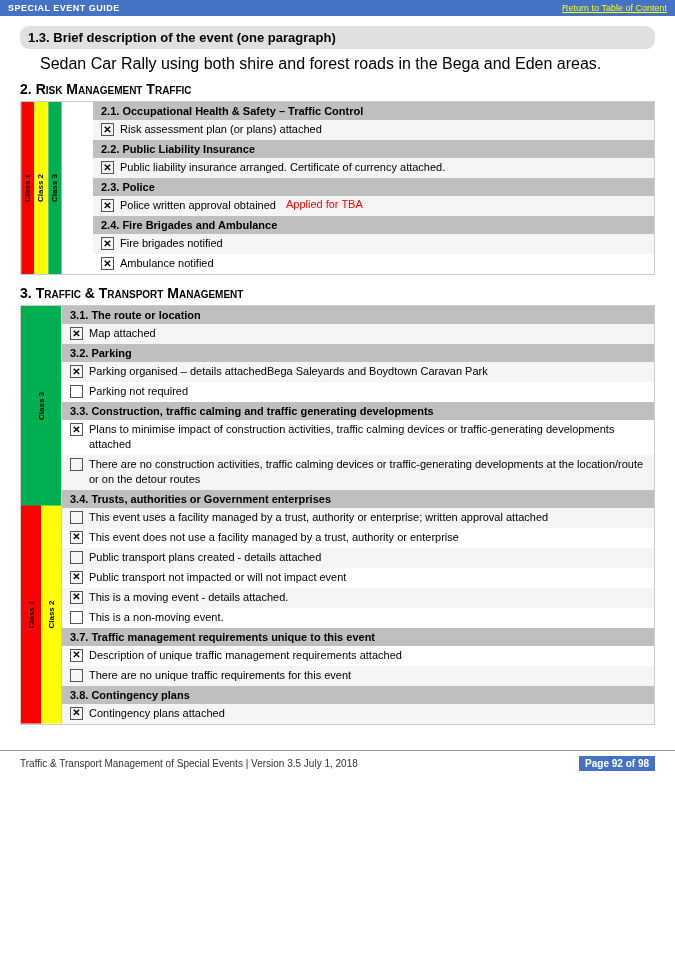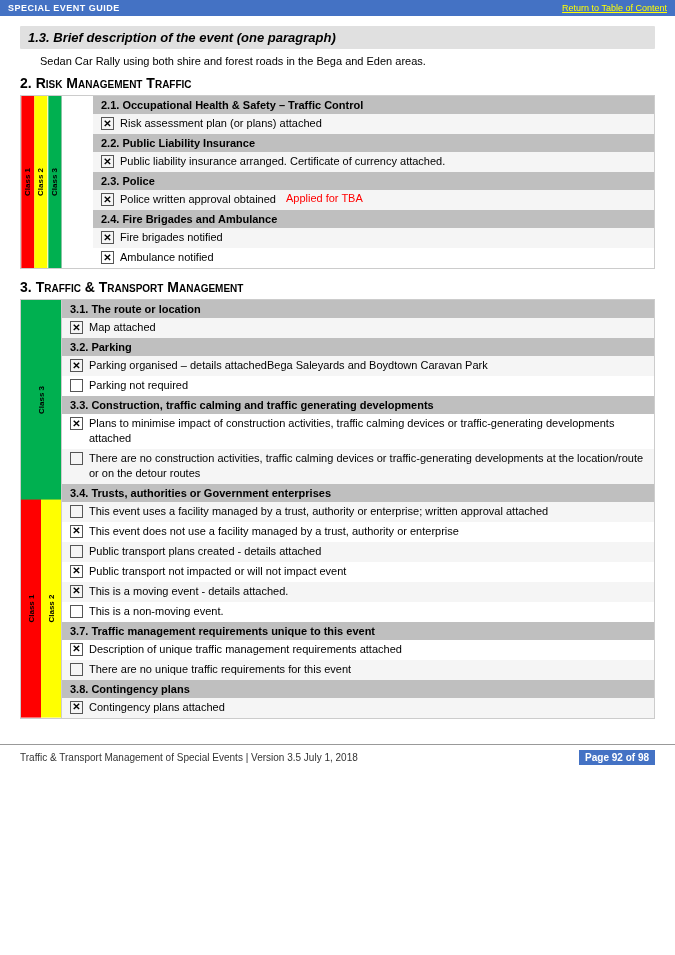--- a/index.html
+++ b/index.html
@@ -35,29 +35,28 @@
 
     .page-content {
       padding: 10px 20px 10px 20px;
     }
 
     
     .subsection-13 {
       background: #e0e0e0;
       padding: 4px 8px;
       margin-bottom: 6px;
-      border-radius: 1px;
-      font-style: italic;
+      border-radius: 9px;
     }
     .subsection-13-title {
       font-size: 13px;
       font-weight: bold;
     }
     .subsection-13-text {
-      font-size: 11px;
+      font-size: 16px;
       padding-left: 20px;
       margin-top: 3px;
     }
 
     
     .risk-container {
       display: flex;
       border: 1px solid #ccc;
       margin-bottom: 10px;
     }

